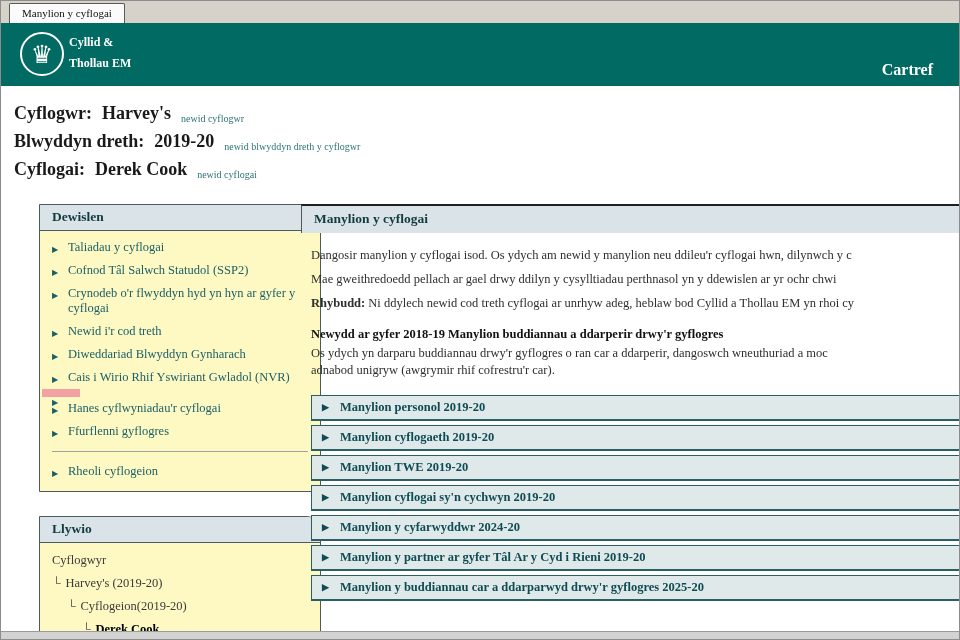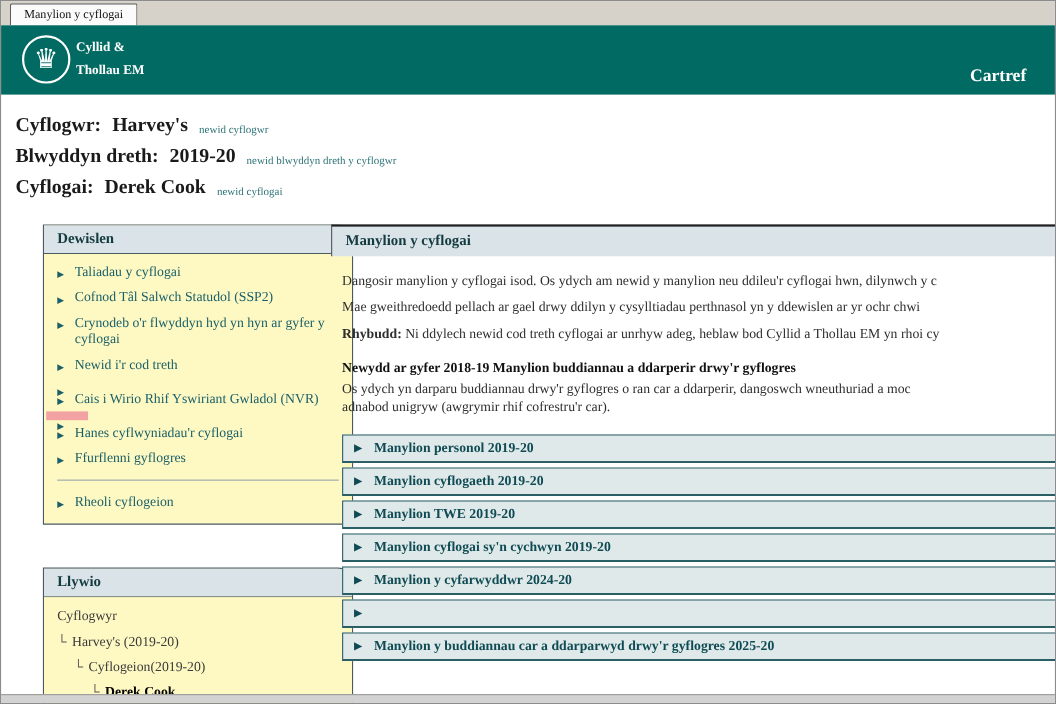--- a/index.html
+++ b/index.html
@@ -111,20 +111,21 @@
       <div class="menu-item">
         <span class="arr">▶</span>
         <span>Crynodeb o'r flwyddyn hyd yn hyn ar gyfer y cyflogai</span>
       </div>
       <div class="menu-item">
         <span class="arr">▶</span>
         <span>Newid i'r cod treth</span>
       </div>
       <div class="menu-item">
         <span class="arr">▶</span>
+        <span>Diweddariad Blwyddyn Gynharach</span>
       </div>
       <div class="menu-item">
         <span class="arr">▶</span>
         <span>Cais i Wirio Rhif Yswiriant Gwladol (NVR)</span>
       </div>
       <div class="menu-item hl">
         <span class="arr">▶</span>
       </div>
       <div class="menu-item">
         <span class="arr">▶</span>
@@ -189,20 +190,21 @@
         <div class="acc">
           <span class="arr">▶</span>
           <span>Manylion cyflogai sy'n cychwyn 2019-20</span>
         </div>
         <div class="acc">
           <span class="arr">▶</span>
           <span>Manylion y cyfarwyddwr 2024-20</span>
         </div>
         <div class="acc">
           <span class="arr">▶</span>
+          <span>Manylion y partner ar gyfer Tâl Ar y Cyd i Rieni 2019-20</span>
         </div>
         <div class="acc">
           <span class="arr">▶</span>
           <span>Manylion y buddiannau car a ddarparwyd drwy'r gyflogres 2025-20</span>
         </div>
       </div>
     </div>
   </div>
 
   <div class="bottombar"></div>

